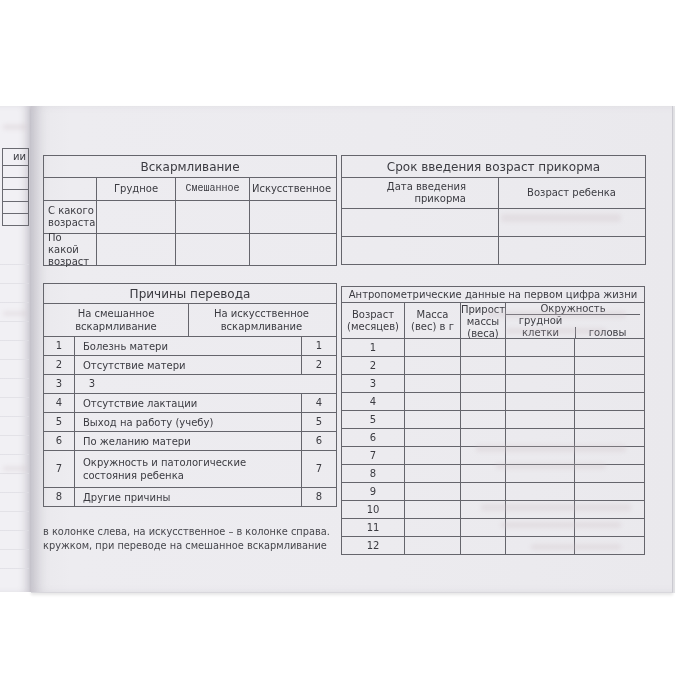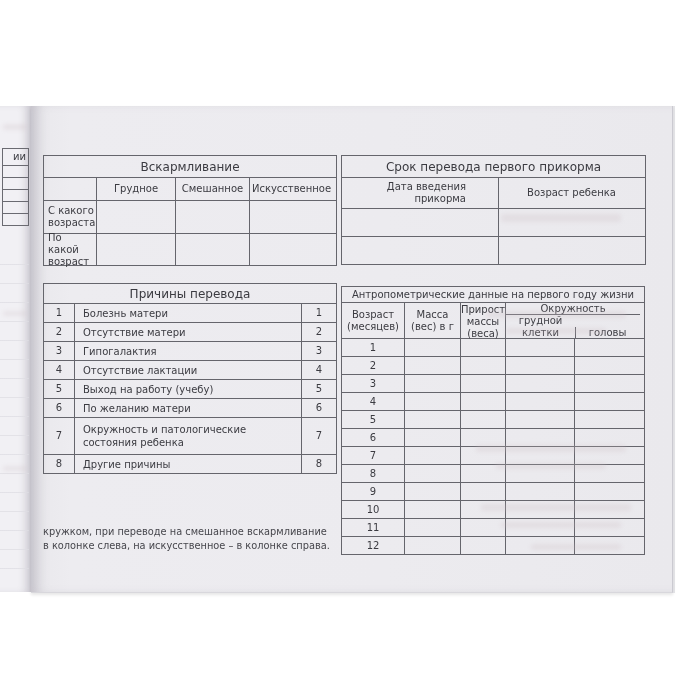--- a/index.html
+++ b/index.html
@@ -75,71 +75,74 @@
   </div>
 
   <div class="main-page">
 
 
     <div class="tbl tA">
       <div class="ttl trow first">Вскармливание</div>
       <div class="trow" style="height:22px;">
         <div class="cell first" style="width:52px;"></div>
         <div class="cell" style="width:79px;">Грудное</div>
-        <div class="cell" style="width:74px;">Смешанное</div>
+        <div class="cell" style="width:74px;font-family:Liberation Mono, monospace;">Смешанное</div>
         <div class="cell" style="width:84px;">Искусственное</div>
       </div>
       <div class="trow" style="height:32px;">
         <div class="cell first left" style="width:52px;">С какого возраста</div>
         <div class="cell" style="width:79px;"></div>
         <div class="cell" style="width:74px;"></div>
         <div class="cell" style="width:84px;"></div>
       </div>
       <div class="trow" style="height:31px;">
         <div class="cell first left" style="width:52px;">По какой возраст</div>
         <div class="cell" style="width:79px;"></div>
         <div class="cell" style="width:74px;"></div>
         <div class="cell" style="width:84px;"></div>
       </div>
     </div>
 
     <div class="tbl tB">
-      <div class="ttl trow first">Срок перевода первого прикорма</div>
+      <div class="ttl trow first">Срок введения возраст прикорма</div>
       <div class="trow" style="height:30px;">
         <div class="cell first" style="width:156px;">
             <span style="width:92px;text-align:right;">Дата введения прикорма</span>
           </div>
         <div class="cell" style="width:146px;">Возраст ребенка</div>
       </div>
       <div class="trow" style="height:27px;">
         <div class="cell first" style="width:156px;"></div>
         <div class="cell" style="width:146px;"></div>
       </div>
       <div class="trow" style="height:27px;">
         <div class="cell first" style="width:156px;"></div>
         <div class="cell" style="width:146px;"></div>
       </div>
     </div>
 
     <div class="tbl tC">
       <div class="ttl trow first">Причины перевода</div>
+      <div class="trow subhead" style="height:32px;">
+        <div class="cell first" style="width:144px;">На смешанное вскармливание</div>
+        <div class="cell" style="width:146px;">На искусственное вскармливание</div>
+      </div>
       <div id="transfer-body">
           <div class="trow" style="min-height: 18px;">
             <div class="cell first" style="width: 30px;">1</div>
             <div class="cell label">Болезнь матери</div>
             <div class="cell" style="width: 35px;">1</div>
           </div>
           <div class="trow" style="min-height: 18px;">
             <div class="cell first" style="width: 30px;">2</div>
             <div class="cell label">Отсутствие матери</div>
             <div class="cell" style="width: 35px;">2</div>
           </div>
           <div class="trow" style="min-height: 18px;">
             <div class="cell first" style="width: 30px;">3</div>
-            <div class="cell label">Гипогалактия</div>
             <div class="cell" style="width: 35px;">3</div>
           </div>
           <div class="trow" style="min-height: 18px;">
             <div class="cell first" style="width: 30px;">4</div>
             <div class="cell label">Отсутствие лактации</div>
             <div class="cell" style="width: 35px;">4</div>
           </div>
           <div class="trow" style="min-height: 18px;">
             <div class="cell first" style="width: 30px;">5</div>
             <div class="cell label">Выход на работу (учебу)</div>
@@ -157,26 +160,26 @@
           </div>
           <div class="trow" style="min-height: 18px;">
             <div class="cell first" style="width: 30px;">8</div>
             <div class="cell label">Другие причины</div>
             <div class="cell" style="width: 35px;">8</div>
           </div>
         </div>
     </div>
 
     <div class="note">
+      <div>в колонке слева, на искусственное – в колонке справа.</div>
       <div>кружком, при переводе на смешанное вскармливание</div>
-      <div>в колонке слева, на искусственное – в колонке справа.</div>
     </div>
 
     <div class="tbl tD">
-      <div class="ttl trow first">Антропометрические данные на первого году жизни</div>
+      <div class="ttl trow first">Антропометрические данные на первом цифра жизни</div>
       <div class="trow" style="height:35px;">
         <div class="cell first" style="width:62px;">Возраст (месяцев)</div>
         <div class="cell" style="width:56px;">Масса (вес) в г</div>
         <div class="cell gain-top" style="width:45px;">Прирост массы (веса)</div>
         <div class="circ-wrap">
           <div class="circ-title">Окружность</div>
           <div class="circ-sub">
             <div class="cell first" style="width:69px;">грудной клетки</div>
             <div class="cell" style="width:64px;">головы</div>
           </div>

